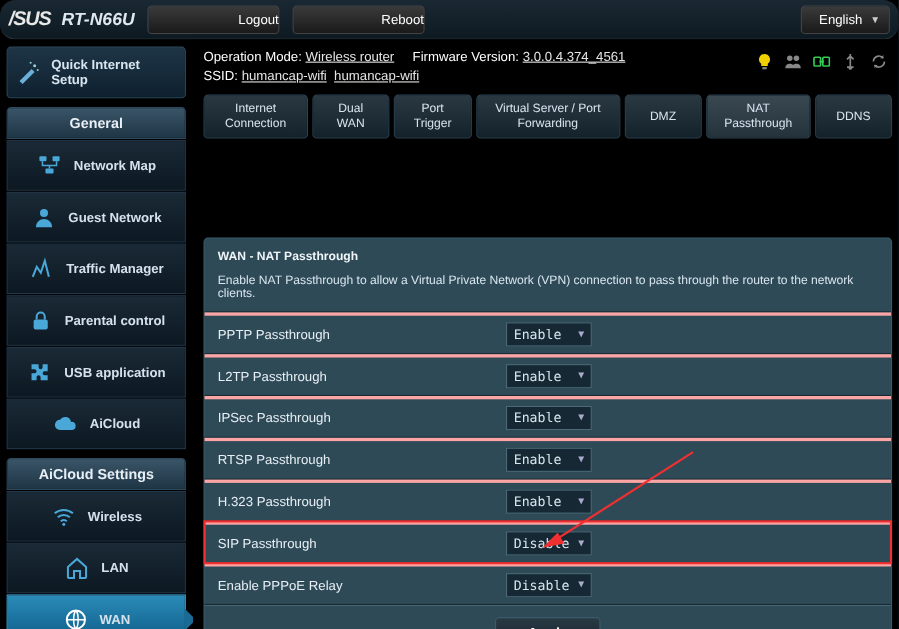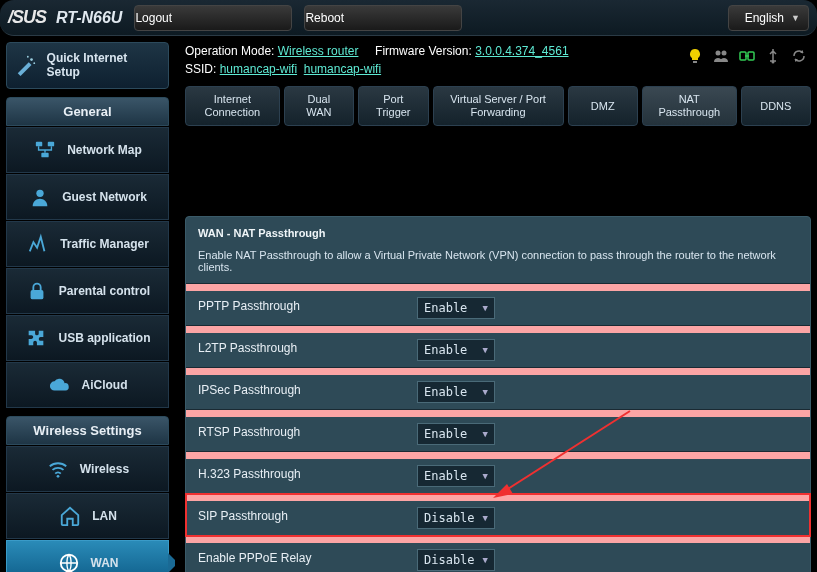--- a/index.html
+++ b/index.html
@@ -37,25 +37,25 @@
   font-size: 16px;
   font-weight: bold;
   color: #e0e8ef;
   font-style: italic;
 }
 .top-btn {
   background: linear-gradient(#3a3a3a,#1a1a1a);
   border: 1px solid #444;
   color: #fff;
   padding: 5px 0;
-  width: 158px;
+  width: 120px;
   border-radius: 4px;
   margin-left: 12px;
   font-size: 12px;
-  text-align: left;
+  text-align: right;
   cursor: pointer;
 }
 .lang-select {
   margin-left: auto;
   background: linear-gradient(#3a3a3a,#1a1a1a);
   border: 1px solid #444;
   color: #fff;
   padding: 5px 24px 5px 16px;
   border-radius: 4px;
   position: relative;
@@ -130,21 +130,21 @@
   border-bottom:10px solid transparent;
 }
 .nav-icon{width:24px;height:24px;display:flex;align-items:center;justify-content:center;}
 .main {
   flex: 1;
   background: #000;
   padding: 6px 6px 6px 10px;
   overflow:hidden;
 }
 .info-line { font-size: 12px; color:#d0d8df; padding:2px 0;}
-.info-line a { color:#5eead4; text-decoration: underline; margin-top: 20px; }
+.info-line a { color:#e5e5e5; text-decoration: underline; margin-top: 20px; }
 .info-line b{color:#fff;font-weight:normal;}
 .status-icons{
   float:right;
   display:flex;
   gap:10px;
   padding-right:4px;
   margin-top:-30px;
 }
 .sicon{width:16px;height:16px;}
 .tabs {
@@ -186,22 +186,24 @@
   color: #eff5f8;
 }
 .panel-desc {
   font-size: 11px;
   padding: 4px 12px 10px;
   color: #d8e5ef;
   border-bottom:1px solid #1a2a33;
 }
 .form-row {
   display: flex;
-  border-top: 7px solid #fca5a5;
+  align-items: center;
+  border-top: 3px solid #fca5a5;
   border-bottom:1px solid #1a2a33;
+  gap:43px;
 }
 .form-row:first-of-type{border-top:none;}
 .form-label {
   width: 225px;
   padding: 8px 12px;
   font-size: 12px;
   color: #e8eff5;
 }
 .form-control { padding: 6px; }
 .select-box {
@@ -317,21 +319,21 @@
     </div>
     <div class="nav-item" style="margin-bottom:8px;">
       <span class="nav-icon">
           <svg width="22" height="22" viewBox="0 0 24 24">
             <path d="M6 18a5 5 0 010-10 6 6 0 0111 2 4 4 0 011 8z" fill="#4aa8d8"></path>
           </svg>
         </span>
       <span>AiCloud</span>
     </div>
 
-    <div class="section-header">Wireless Settings</div>
+    <div class="section-header">AiCloud Settings</div>
     <div class="nav-item">
       <span class="nav-icon">
           <svg width="22" height="22" viewBox="0 0 24 24">
             <path d="M3 9a14 14 0 0118 0M6 13a9 9 0 0112 0M9 17a4 4 0 016 0" stroke="#4aa8d8" stroke-width="2" fill="none"></path>
             <circle cx="12" cy="20" r="1.5" fill="#4aa8d8"></circle>
           </svg>
         </span>
       <span>Wireless</span>
     </div>
     <div class="nav-item">

